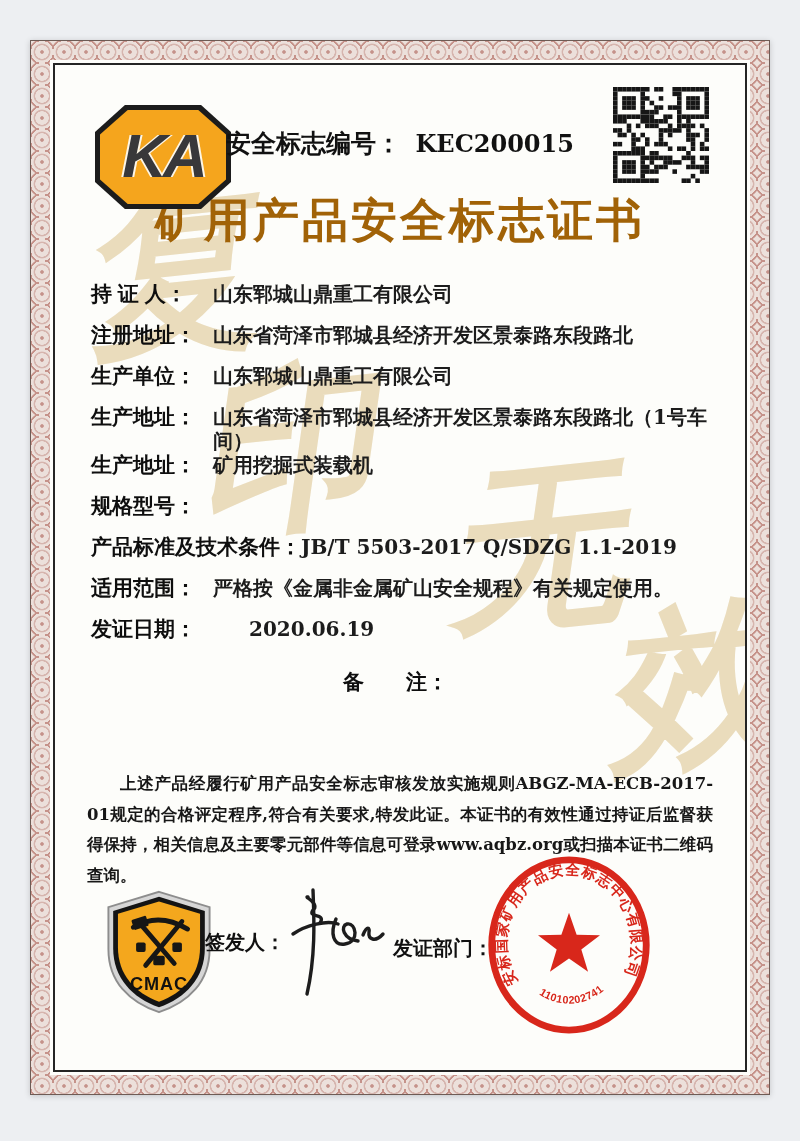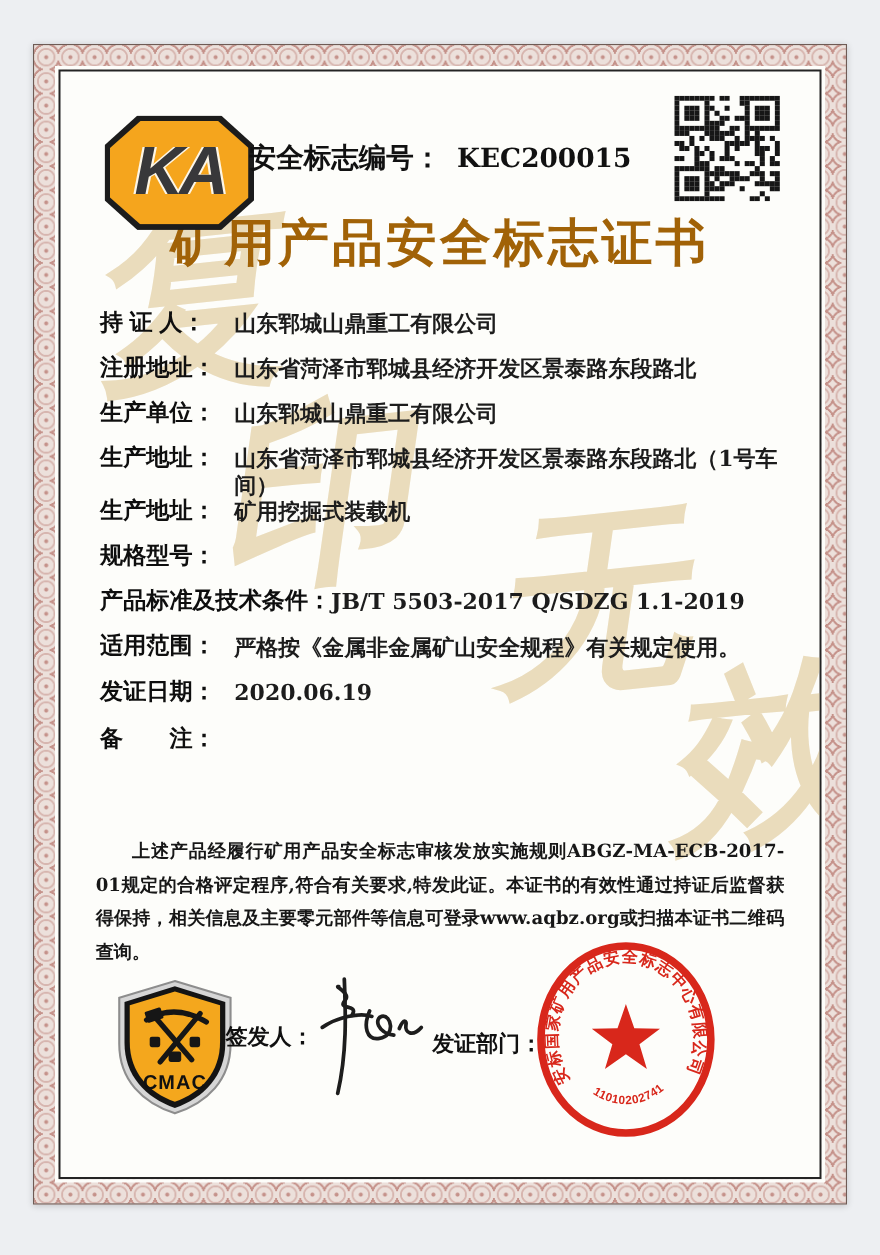--- a/index.html
+++ b/index.html
@@ -79,23 +79,23 @@
     flex:0 0 auto; min-width:122px;
     font-size:21px; font-weight:700; color:#0e0e0e;
     white-space:nowrap;
   }
   .row .val {
     font-family:"DejaVu Serif", serif;
     font-size:20px; font-weight:700; color:#1c1c1c;
     padding-top:1px;
   }
   .row.dates { display:flex; }
-  .row.dates .half { display:flex; width:50%; }
+  .row.dates .half { display:flex; width:50%;gap:36px; }
   .row.dates .half .lab { min-width:122px; }
-  .row.remark { margin-top:2px; }
+  .row.remark { margin-top:12px;justify-content:center; }
   
   .statement {
     margin-top:58px; padding:0 4px;
     font-family:"DejaVu Serif", serif;
     font-size:16.5px; font-weight:700; color:#171717;
     line-height:1.85; text-indent:2em; text-align:justify;
   }
   
   .cmac { position:absolute; left:46px; top:824px; width:116px; height:126px; }
   .sig-label { position:absolute; left:150px; top:864px; font-size:20px; font-weight:700; color:#101010; white-space:nowrap; }

